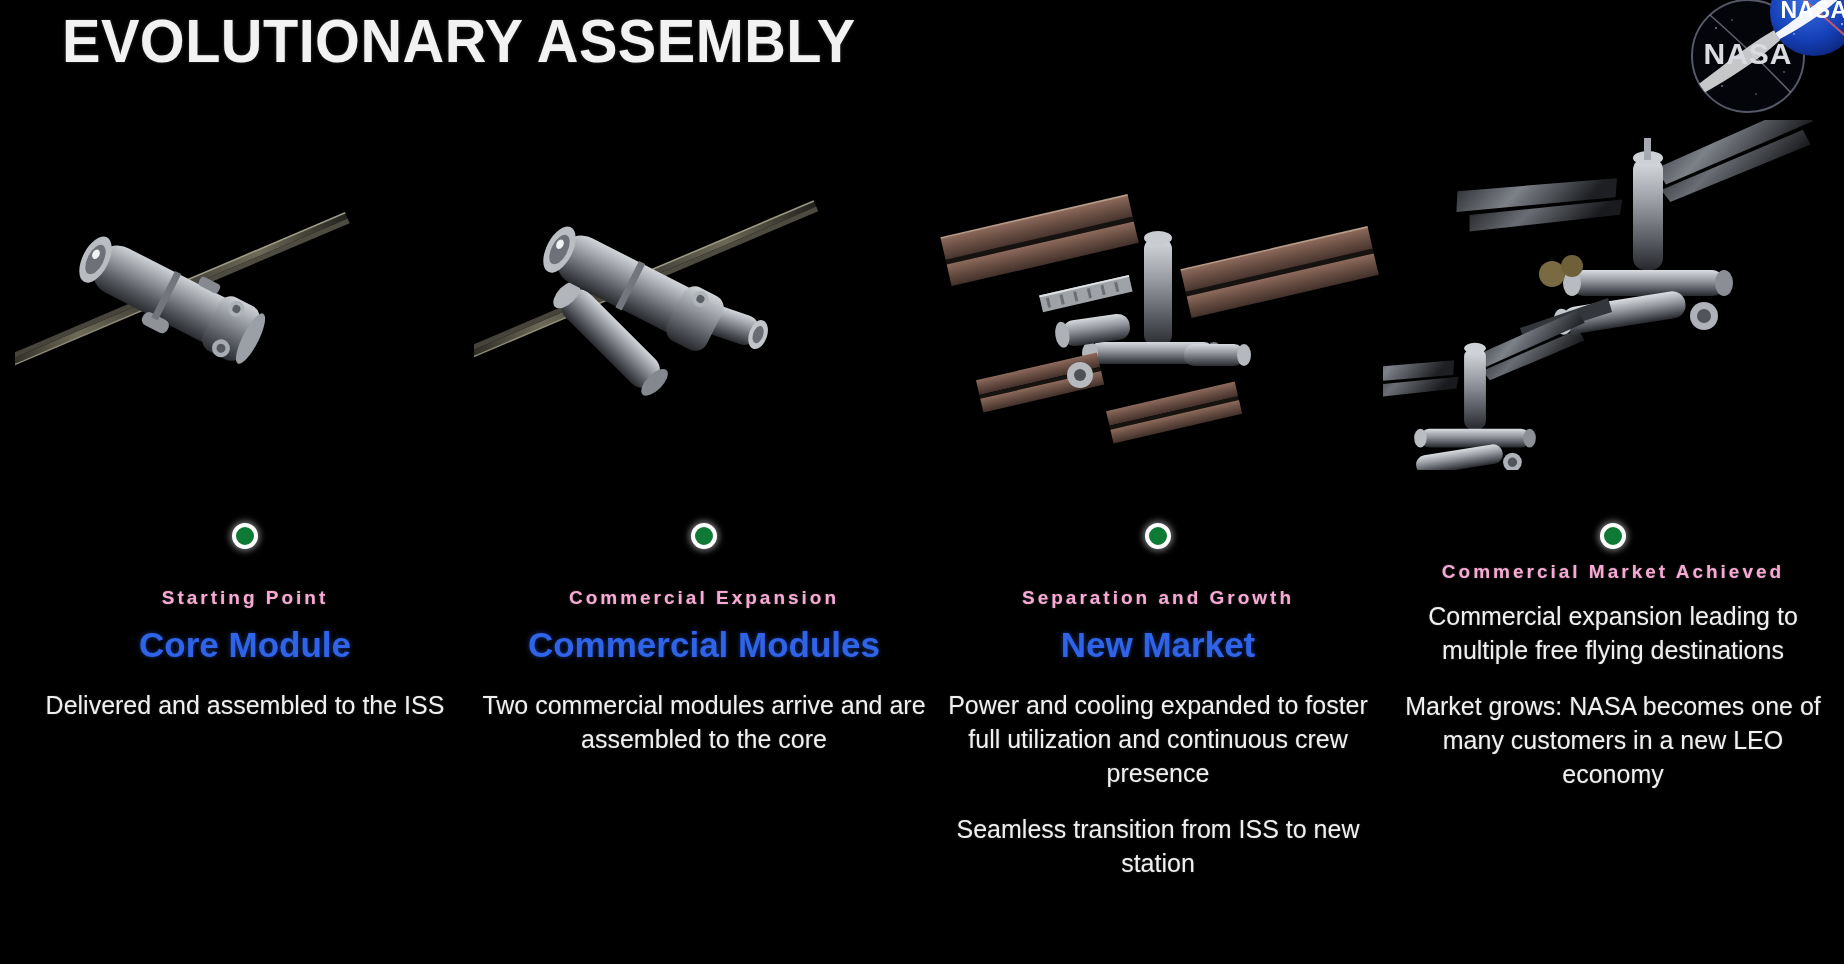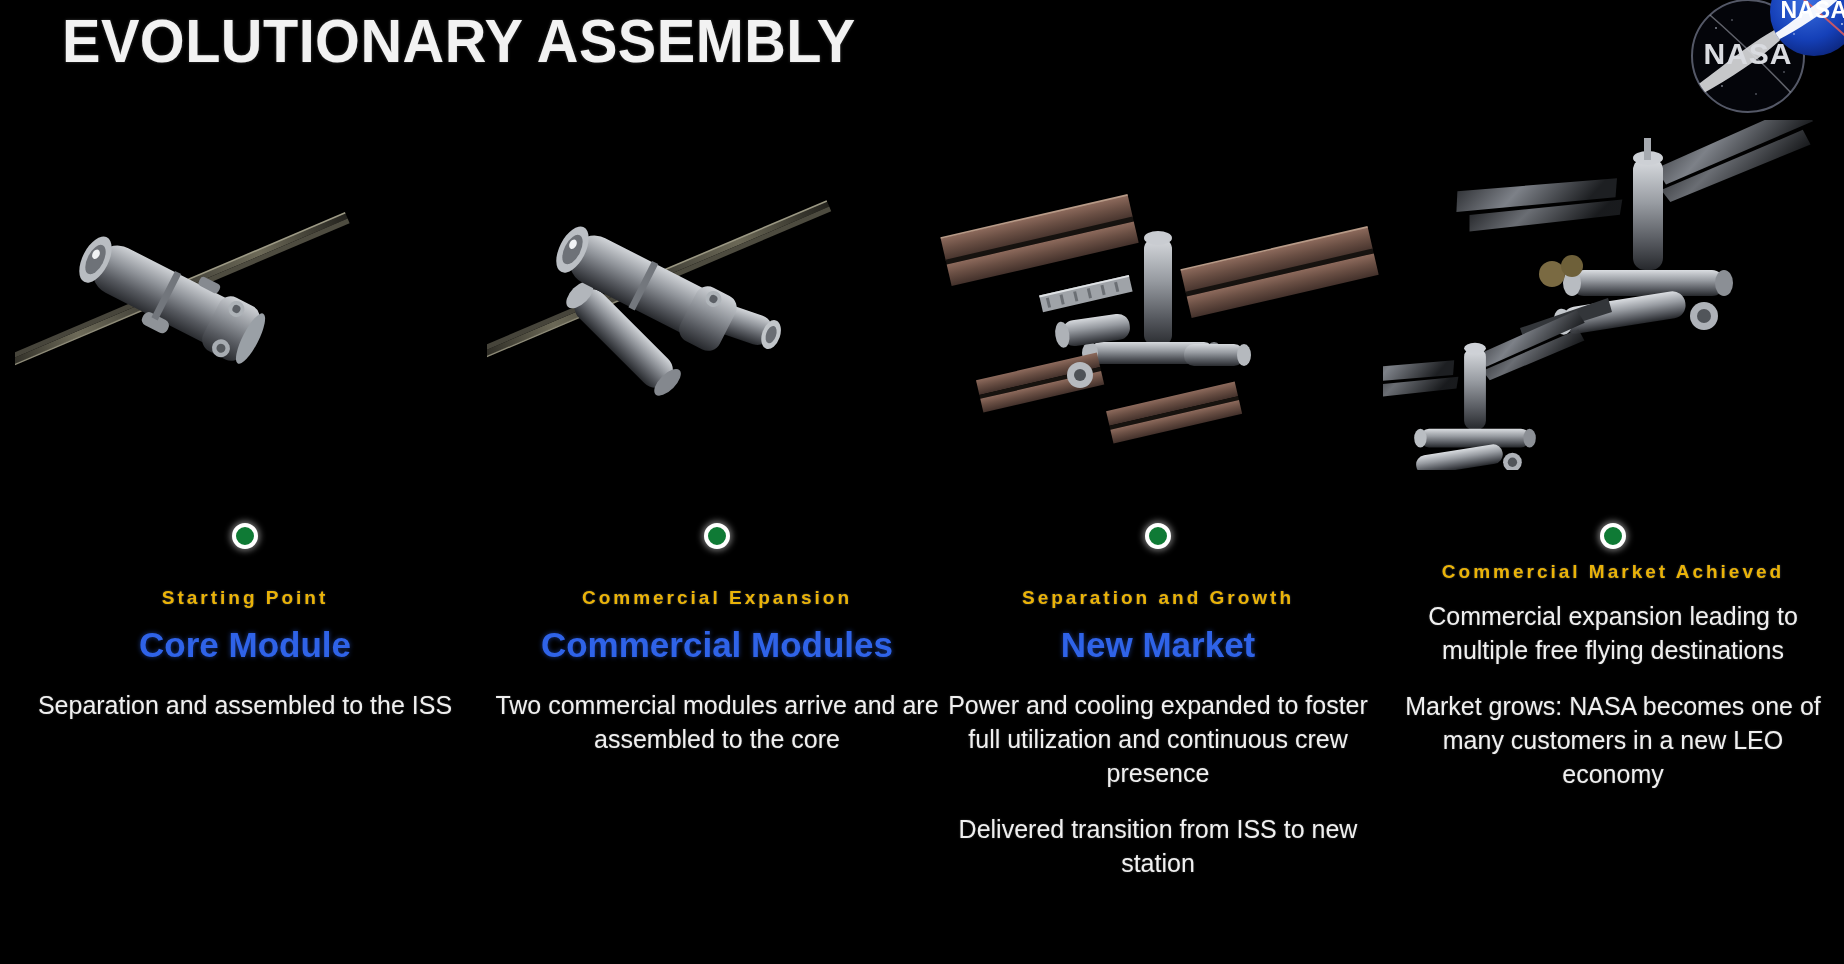--- a/index.html
+++ b/index.html
@@ -38,21 +38,21 @@
   #nasa-logo-blue { right:-16px; top:-34px; width:92px; height:92px; }
 
   
   .column {
     position:absolute;
     top:0;
     width:460px;
     height:964px;
   }
   #col-0 { left:15px; }
-  #col-1 { left:487px; }
+  #col-1 { left:474px; }
   #col-2 { left:928px; }
   #col-3 { left:1383px; }
 
   .art {
     position:absolute;
     left:0; top:120px;
     width:460px; height:350px;
   }
   .art svg { display:block; width:100%; height:100%; }
 
@@ -73,21 +73,21 @@
     left:0; top:585px;
     width:460px;
     text-align:center;
     padding:0 8px;
   }
 
   .eyebrow {
     font-size:19px;
     font-weight:600;
     letter-spacing:3.0px;
-    color:#eab308;
+    color:#f9a8d4;
     line-height:25px;
     margin-bottom:14px;
     text-shadow:0 0 2px rgba(255,255,255,0.3);
   }
   .eyebrow.two-line { margin-top:-26px; margin-bottom:15px; }
 
   .headline {
     font-size:35px;
     font-weight:bold;
     color:#2f63e8;
@@ -204,21 +204,21 @@
           <rect x="24" y="-34" width="22" height="10" rx="4" fill="#868a90"></rect>
 
           <rect x="-2" y="-26" width="7" height="52" fill="#72767c"></rect>
         </g>
       </svg>
     </div>
     <div class="marker"></div>
     <div class="text-block">
       <div class="eyebrow">Starting Point</div>
       <div class="headline">Core Module</div>
-      <div class="body-para">Separation and assembled to the ISS</div>
+      <div class="body-para">Delivered and assembled to the ISS</div>
     </div>
   </div>
 
   <div class="column" id="col-1">
     <div class="art">
       <svg viewBox="0 0 460 350">
         <defs>
           <linearGradient id="metal2" x1="0" y1="0" x2="0" y2="1">
             <stop offset="0%" stop-color="#d2d5d9"></stop>
             <stop offset="38%" stop-color="#91959b"></stop>
@@ -351,21 +351,21 @@
           <circle cx="-78" cy="95" r="13" fill="#b6babf"></circle>
           <circle cx="-78" cy="95" r="6" fill="#4e5257"></circle>
         </g>
       </svg>
     </div>
     <div class="marker"></div>
     <div class="text-block">
       <div class="eyebrow">Separation and Growth</div>
       <div class="headline">New Market</div>
       <div class="body-para">Power and cooling expanded to foster full utilization and continuous crew presence</div>
-      <div class="body-para">Delivered transition from ISS to new station</div>
+      <div class="body-para">Seamless transition from ISS to new station</div>
     </div>
   </div>
 
   <div class="column" id="col-3">
     <div class="art">
       <svg viewBox="0 0 460 350">
         <defs>
           <linearGradient id="metal4" x1="0" y1="0" x2="0" y2="1">
             <stop offset="0%" stop-color="#dadde1"></stop>
             <stop offset="40%" stop-color="#989ca2"></stop>

